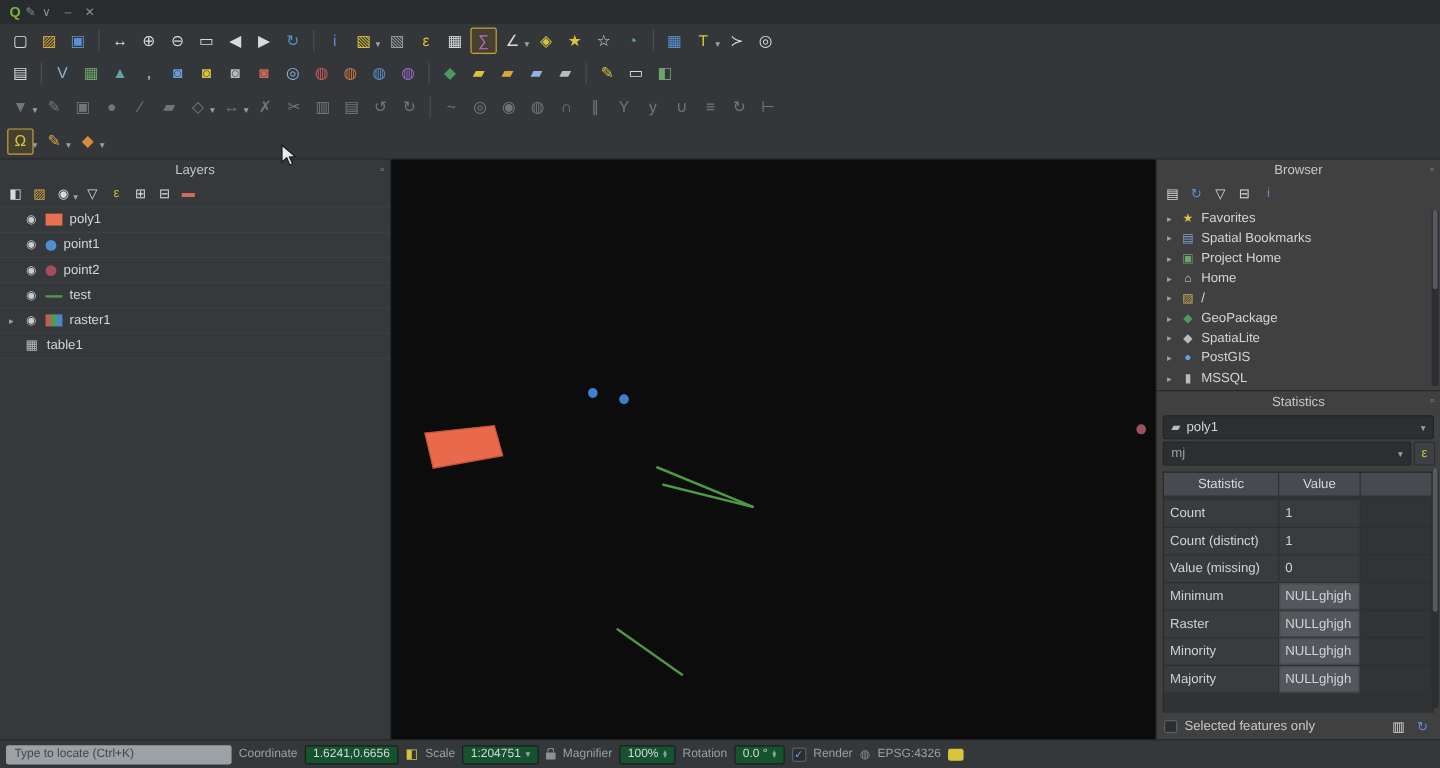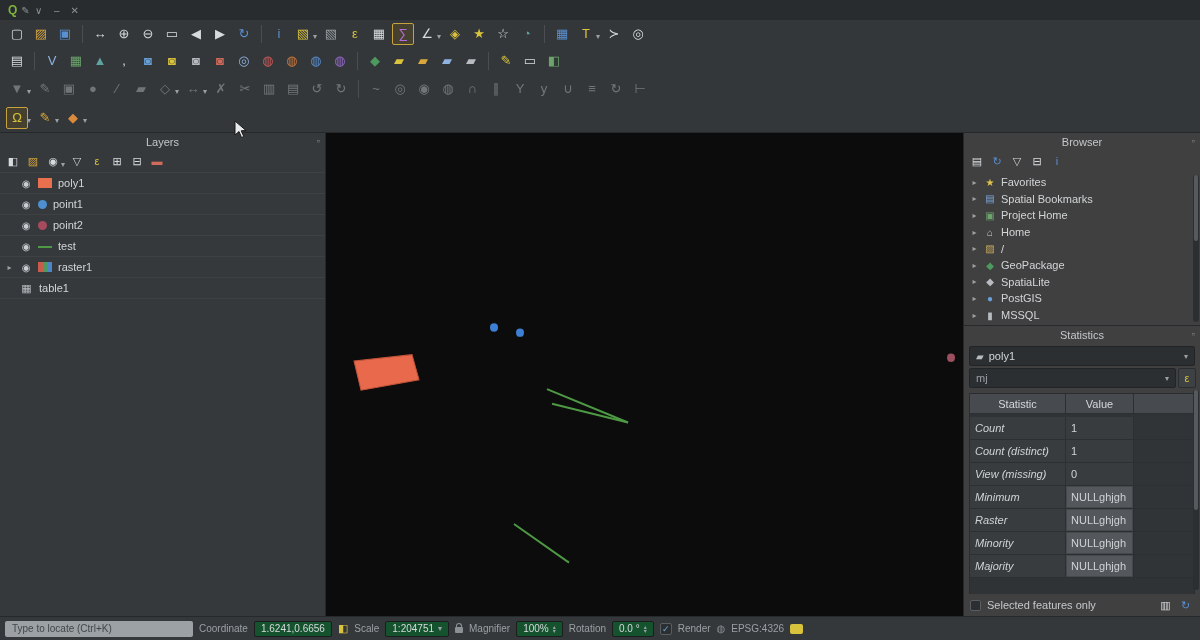--- a/index.html
+++ b/index.html
@@ -69,21 +69,21 @@
 
   .stats { flex:1; border-top:1px solid #26292b; display:flex; flex-direction:column; position:relative; min-height:0; }
   .combo { height:20px; margin:2px 5px 0; background:#2c2f31; border:1px solid #222527; display:flex; align-items:center; gap:5px; padding:0 6px; border-radius:2px; }
   .combo .cicon { color:#b8bcc0; font-size:10px; }
   .combo .arrow { margin-left:auto; color:#9aa0a4; font-size:8px; }
   .combo.field { color:#9aa0a4; margin-right:24px; position:relative; }
   .expr-btn { position:absolute; right:-21px; top:-1px; width:18px; height:20px; background:#3d4144; border:1px solid #2a2d2f; color:#d9c23c; display:flex; align-items:center; justify-content:center; border-radius:2px; }
   .stable { margin:5px 5px 0; flex:1; display:grid; grid-template-columns:96px 68px 1fr; grid-auto-rows:23px; border:1px solid #2a2d2f; border-bottom:none; align-content:start; overflow:hidden; background:#303336; }
   .stable > div { border-bottom:1px solid #2d3033; border-right:1px solid #2d3033; display:flex; align-items:center; padding:0 5px; }
   .hcell { background:#474a4e; justify-content:center; color:#d6d9db; height:20px; }
-  .ncell { background:#393c3f; color:#cfd3d5;font-style:italic; }
+  .ncell { background:#393c3f; color:#cfd3d5; }
   .vcell { background:#393c3f; color:#cfd3d5; }
   .vcell.box { background:#54585c; box-shadow:inset 0 0 0 1px #46494c; }
   .fcell { background:#313437; }
   .stats-footer { height:22px; display:flex; align-items:center; gap:6px; padding:0 6px; color:#c4c8cb; flex:0 0 auto; }
   .checkbox { width:11px; height:11px; background:#2c2f31; border:1px solid #5a5e62; border-radius:2px; flex:0 0 auto; }
   .sf-icons { margin-left:auto; display:flex; gap:3px; }
   .sf-icons .tbtn { width:17px; height:17px; font-size:11px; }
 
   
   .statusbar { height:24px; background:#34383b; border-top:1px solid #26292b; display:flex; align-items:center; gap:6px; padding:0 5px; color:#9aa0a4; font-size:10px; flex:0 0 auto; }
@@ -376,21 +376,21 @@
           <div class="hcell"></div>
 
           <div class="ncell">Count</div>
           <div class="vcell">1</div>
           <div class="fcell"></div>
 
           <div class="ncell">Count (distinct)</div>
           <div class="vcell">1</div>
           <div class="fcell"></div>
 
-          <div class="ncell">View (missing)</div>
+          <div class="ncell">Value (missing)</div>
           <div class="vcell">0</div>
           <div class="fcell"></div>
 
           <div class="ncell">Minimum</div>
           <div class="vcell box">NULLghjgh</div>
           <div class="fcell"></div>
 
           <div class="ncell">Raster</div>
           <div class="vcell box">NULLghjgh</div>
           <div class="fcell"></div>

